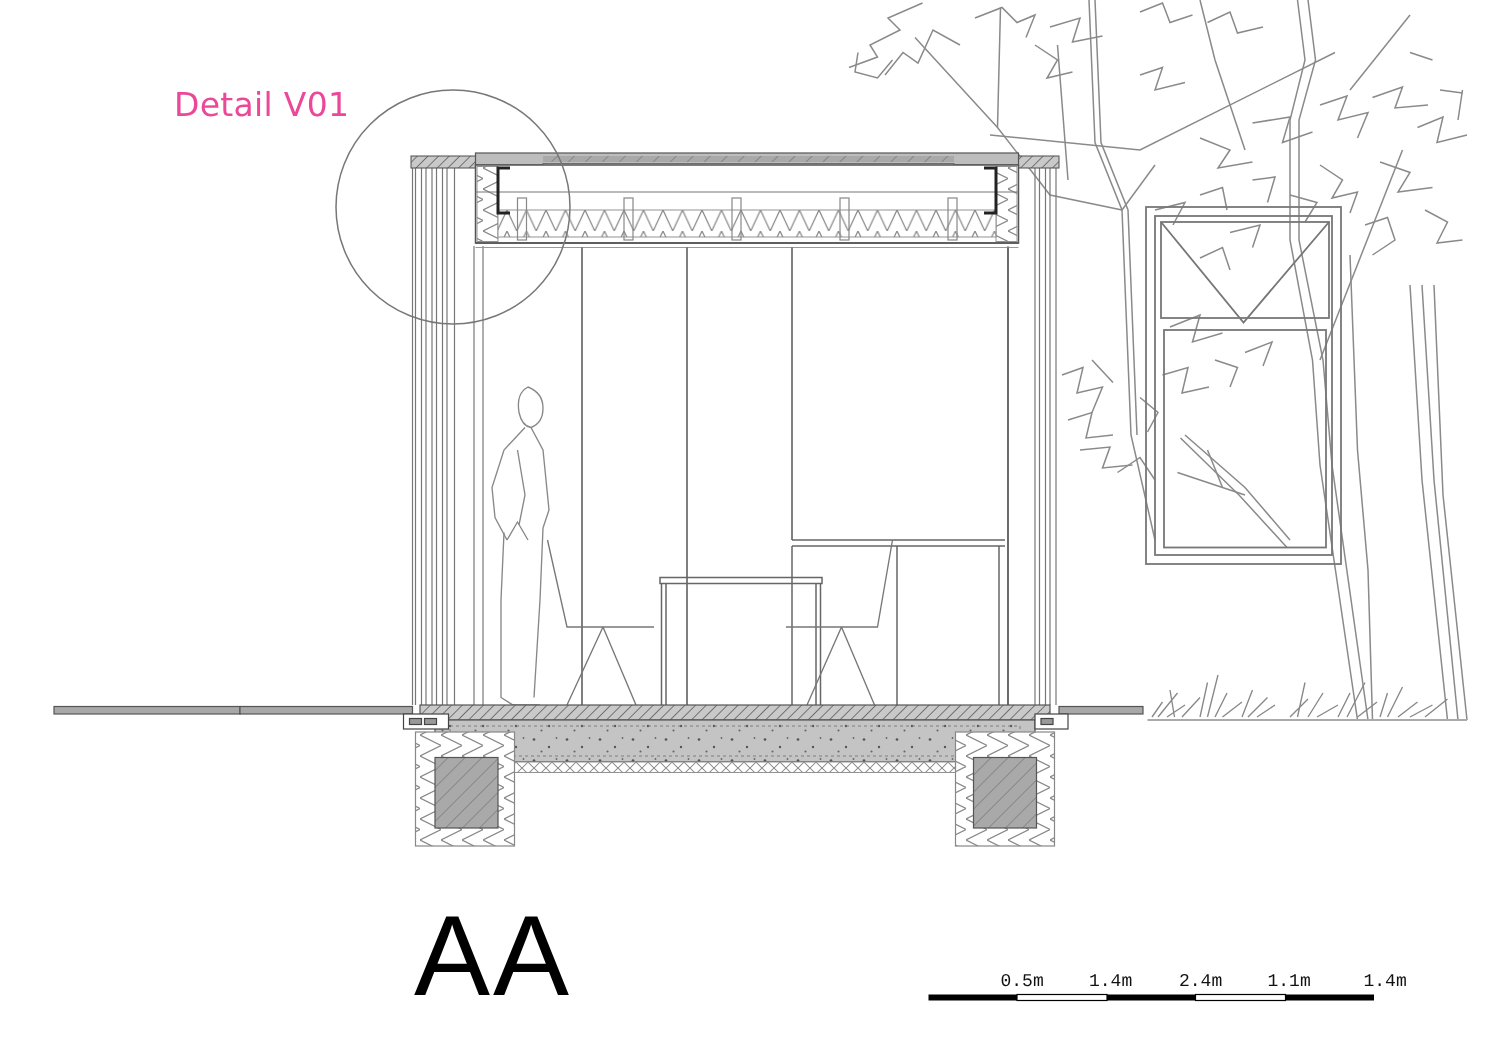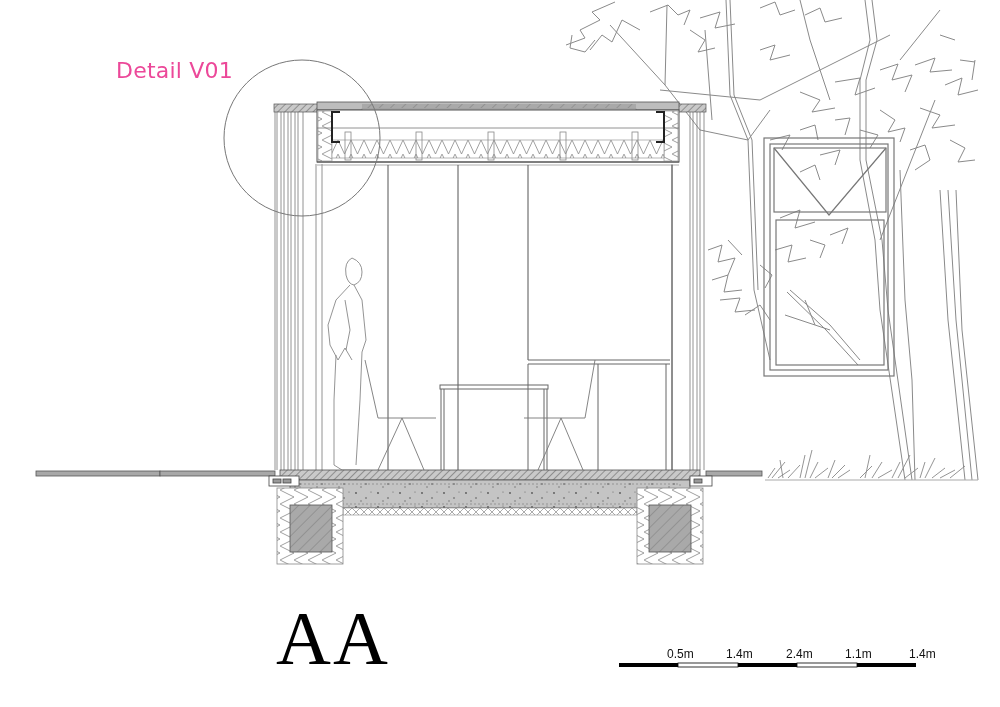--- a/index.html
+++ b/index.html
@@ -1,20 +1,20 @@
 <!DOCTYPE html>
 <html><head>
   <meta charset="utf-8">
   <style>
     html, body { margin: 0; padding: 0; background: #ffffff; }
     body { width: 1000px; height: 707px; position: relative; overflow: hidden; font-family: "DejaVu Sans", sans-serif; }
     .detail-label { position: absolute; left: 89px; top: 58px; font-size: 22px; color: #ec4899; letter-spacing: 0.2px; margin-left: 27px; }
-    .section-title { position: absolute; left: 276px; top: 600px; font-size: 76px; color: #000; font-family: Liberation Serif, serif; line-height: 1; letter-spacing: 2px; }
+    .section-title { position: absolute; left: 276px; top: 600px; font-size: 76px; color: #000; font-family: Liberation Sans, sans-serif; line-height: 1; letter-spacing: 2px; }
     svg.drawing { position: absolute; left: 0; top: 0; }
-    .scale-label { position: absolute; top: 647px; font-size: 12px; color: #111; font-family: Liberation Sans, sans-serif; }
+    .scale-label { position: absolute; top: 647px; font-size: 12px; color: #111; font-family: Liberation Mono, monospace; }
   </style>
 </head>
 <body>
 
 <div class="detail-label">Detail V01</div>
 
 <svg class="drawing" width="1000" height="707" viewBox="0 0 1000 707" xmlns="http://www.w3.org/2000/svg">
   <defs>
     <pattern id="hatch" width="5" height="5" patternUnits="userSpaceOnUse" patternTransform="rotate(45)">
       <rect width="5" height="5" fill="#c9c9c9"></rect>

